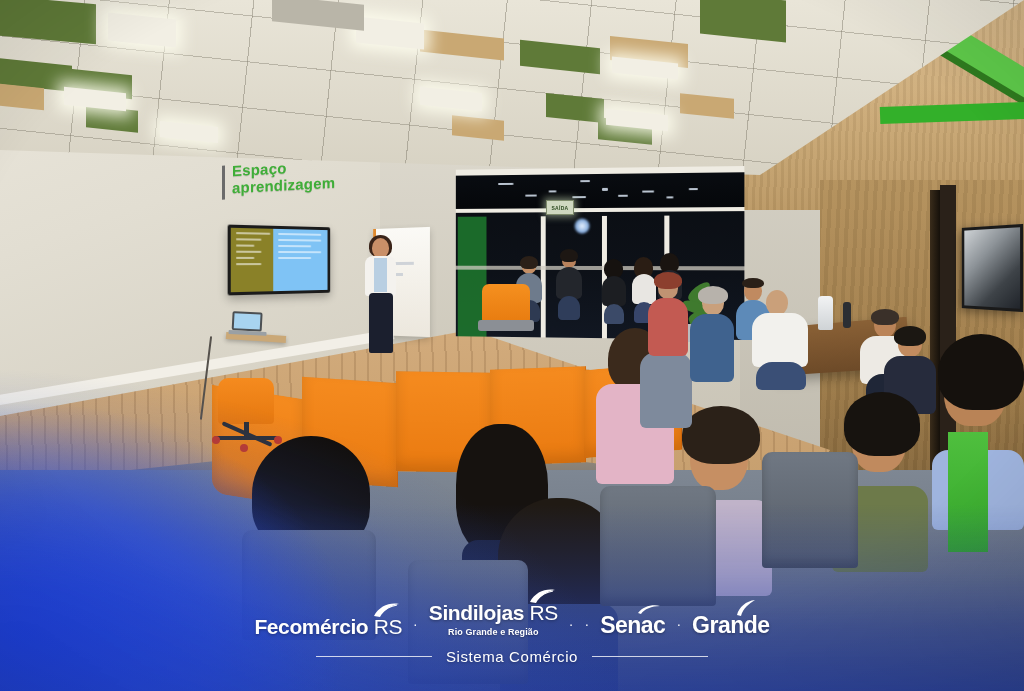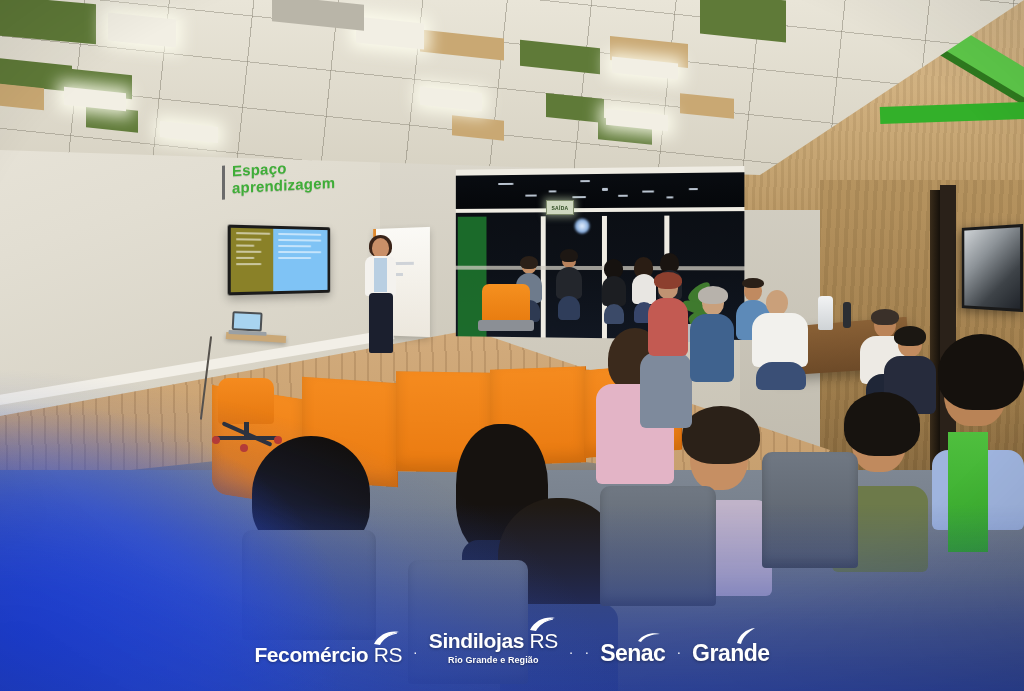--- a/index.html
+++ b/index.html
@@ -628,16 +628,21 @@
 
       <div class="logo-unit">
         <svg class="swoosh" style="top:-14px;right:14px;width:22px;height:16px;" viewBox="0 0 22 16">
           <path d="M3 15 C5 7, 12 1, 21 0 C15 4, 9 8, 7 16 Z" fill="#ffffff"></path>
         </svg>
         <div class="logo-main logo-senac">Grande</div>
       </div>
 
     </div>
 
+    <div class="sistema-row">
+      <div class="rule"></div>
+      <div class="sistema-txt">Sistema Comércio</div>
+      <div class="rule"></div>
+    </div>
 
   </div>
 
 </div>
 
 </body></html>

